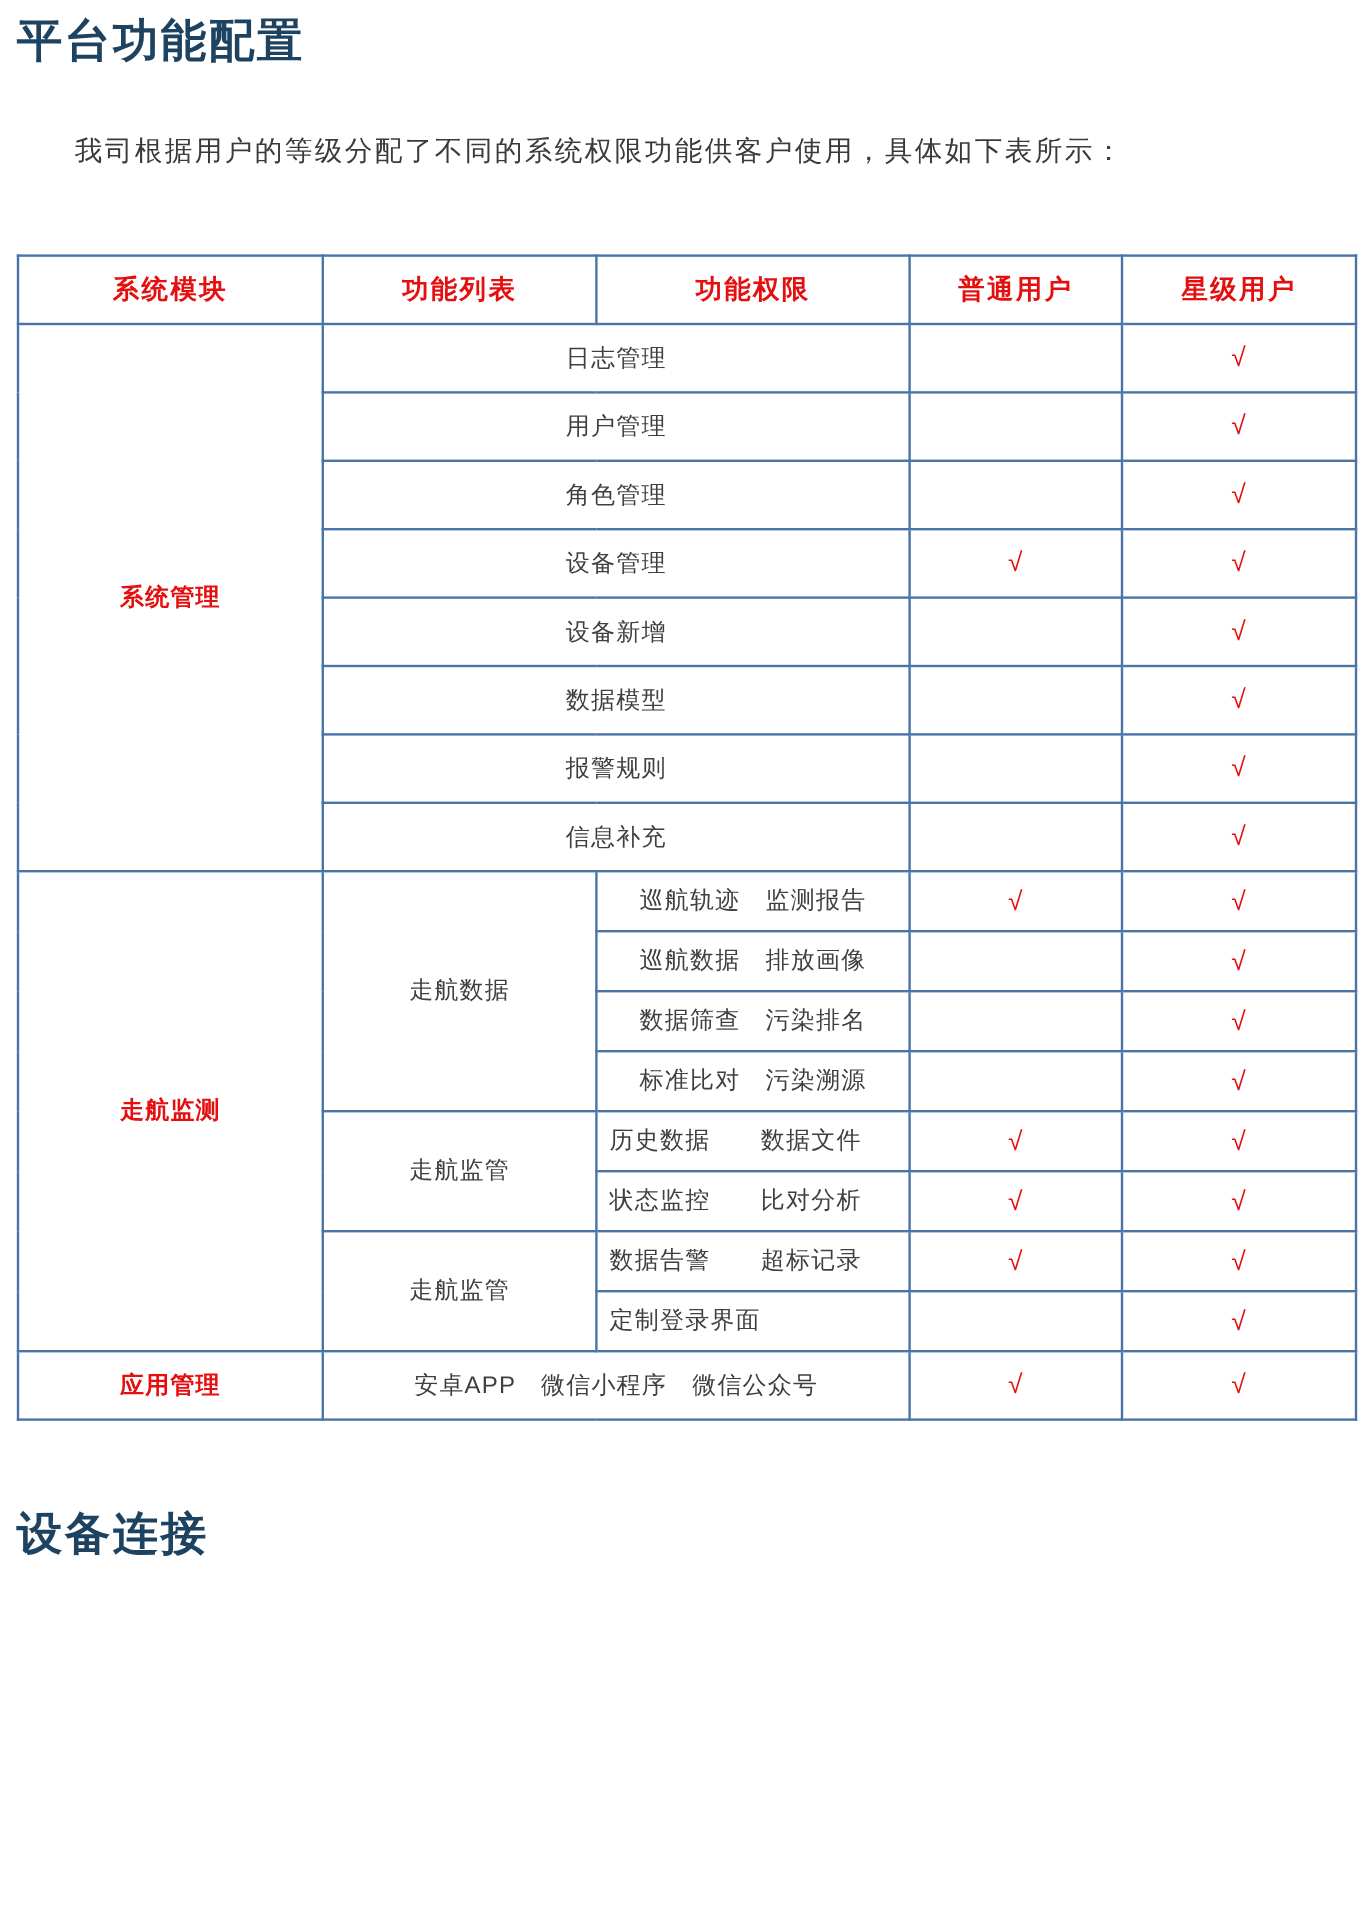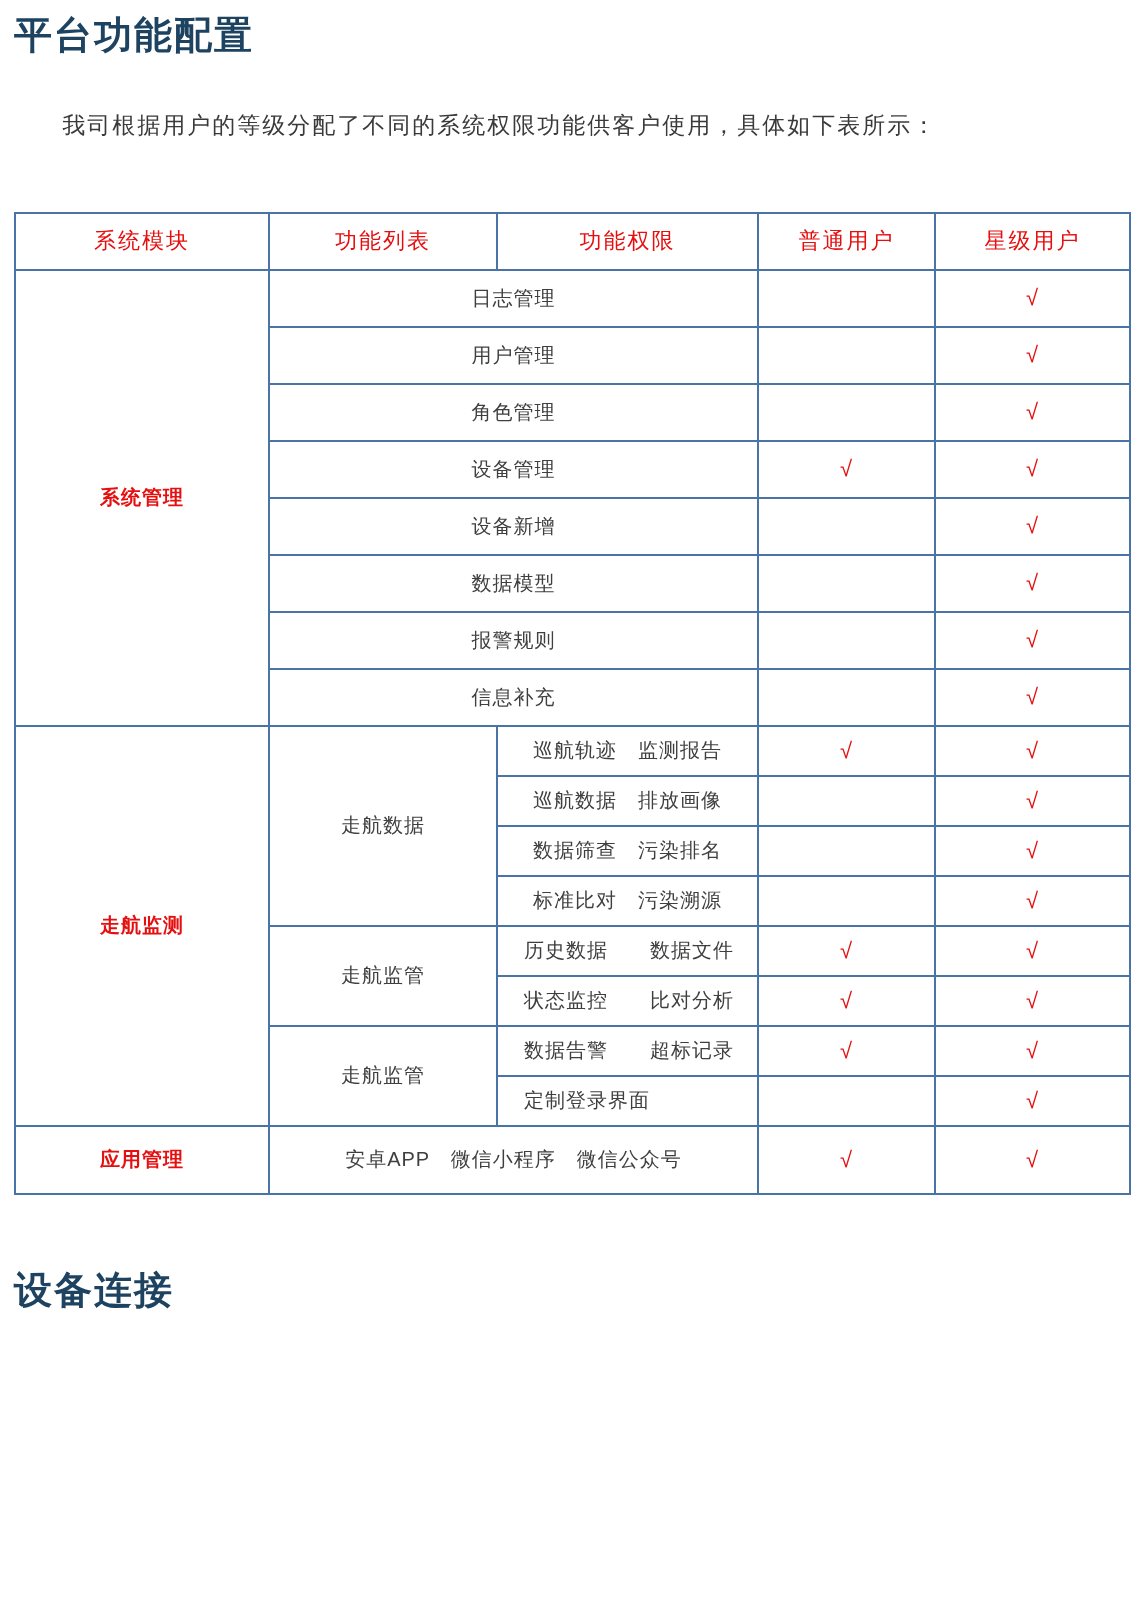--- a/index.html
+++ b/index.html
@@ -42,38 +42,38 @@
     padding: 0;
     text-align: center;
     vertical-align: middle;
     overflow: hidden;
     white-space: nowrap;
   }
   table.perm thead tr { height: 57px; }
   table.perm th {
     color: #e60f0f;
     font-size: 22px;
-    font-weight: normal;
+    font-weight: bold;
     letter-spacing: 2px;
   }
   table.perm tbody tr { height: 50px; }
   table.perm tbody tr:nth-child(-n+8) { height: 57px; }
-  table.perm tbody tr:last-child { height: 68px; }
+  table.perm tbody tr:last-child { height: 57px; }
   table.perm td {
     color: #3f3f3f;
     font-size: 20px;
     letter-spacing: 1px;
   }
   table.perm td.module {
     color: #e60f0f;
     font-weight: bold;
   }
   table.perm td.left {
     text-align: left;
-    padding-left: 26px;
+    padding-left: 10px;
   }
   table.perm td.check {
     color: #e60f0f;
     font-size: 22px;
   }
   .section-title.second { margin-top: 74px; }
   .body-par {
     margin: 0;
     color: #3a3a3a;
     font-size: 23px;

